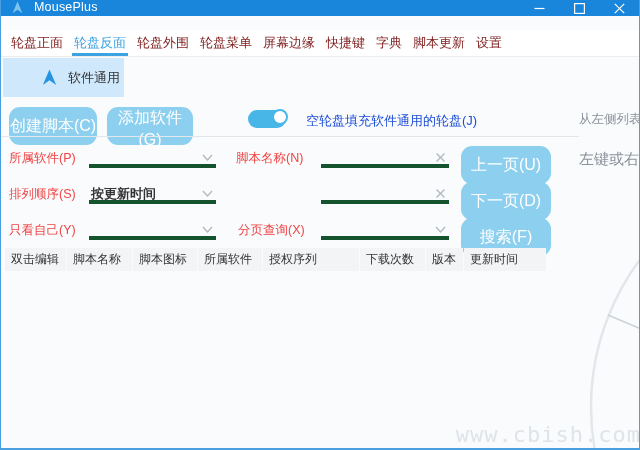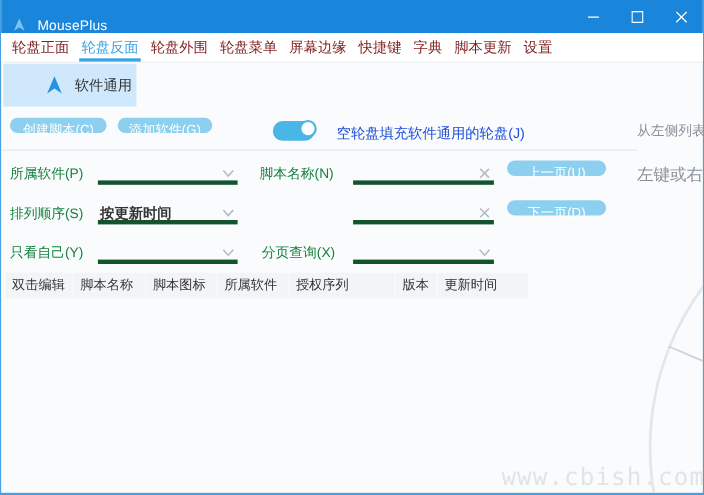--- a/index.html
+++ b/index.html
@@ -4,22 +4,22 @@
 <style>
   * { margin:0; padding:0; box-sizing:border-box; }
   html,body { width:640px; height:450px; overflow:hidden; background:#fff;
               font-family:"Liberation Sans","DejaVu Sans",sans-serif; }
   .window { position:relative; width:640px; height:450px; overflow:hidden;
             background:#fafbfd;
             border-left:1px solid #4a9fe0; border-right:1px solid #4a9fe0;
             border-bottom:2px solid #4a9fe0; }
 
   
-  .titlebar { position:absolute; left:0; top:0; right:0; height:30px;
-              background:#1a86db; display:flex; align-items:flex-end; }
+  .titlebar { position:absolute; left:0; top:0; right:0; height:16px;
+              background:#1a86db; display:flex; align-items:flex-start; }
   .app-icon { width:15px; height:15px; margin-left:9px; flex:0 0 auto; }
   .title-text { color:#fff; font-size:12.5px; margin-left:9px; letter-spacing:.2px; }
   .win-controls { margin-left:auto; display:flex; height:100%; }
   .win-btn { width:40px; height:100%; display:flex; align-items:center;
              justify-content:center; cursor:default; }
 
   
   .menubar { position:absolute; left:0; top:30px; right:0; height:27px;
              background:#fff; border-bottom:1px solid #ecedef;
              display:flex; align-items:center; gap:7px; padding-left:8px; }
@@ -38,38 +38,38 @@
                font-family:"DejaVu Sans Mono",monospace; font-size:22px;
                letter-spacing:1px; color:#dfe4e9; white-space:nowrap; }
 
   
   .soft-tab { position:absolute; left:2px; top:58px; width:121px; height:39px;
               background:#cfe8fb; display:flex; align-items:center;padding-left:24px; }
   .soft-tab .arrow { width:19px; height:19px; margin-left:13px; }
   .soft-tab .lbl { font-size:13px; color:#333; margin-left:9px; }
 
   
-  .pill-btn { position:absolute; height:14px; border:none; border-radius:11px;
-              background:#8dcfee; color:#fff; font-size:12px; text-align:center;
+  .pill-btn { position:absolute; height:38px; border:none; border-radius:11px;
+              background:#8dcfee; color:#fff; font-size:16px; text-align:center;
               line-height:22px; font-family:inherit; cursor:pointer; padding:0; }
   #btn-create { left:8px;  top:107px; width:88px; }
   #btn-add    { left:106px; top:107px; width:86px; }
   .toggle { position:absolute; left:247px; top:110px; width:38px; height:18px;
             border-radius:9px; background:#49b6e8; cursor:pointer; }
   .toggle .knob { position:absolute; right:-2px; top:-1px; width:16px; height:16px;
             border-radius:50%; background:#fff; border:2px solid #49b6e8; }
   .toggle-label { position:absolute; left:293px; top:112px; font-size:13px; color:#1d4ed8;
             white-space:nowrap;margin-left:12px; }
   .right-hint-top { position:absolute; left:578px; top:111px; font-size:12.5px;
             color:#8a9199; white-space:nowrap; }
   .toolbar-sep { position:absolute; left:0; top:136px; width:578px; height:1px;
             background:#e3e6ea; }
 
   
-  .f-label { position:absolute; font-size:12.5px; color:#15803d; white-space:nowrap; }
+  .f-label { position:absolute; font-size:12.5px; color:#ef4444; white-space:nowrap; }
   .f-field { position:absolute; height:22px; border-bottom:4px solid #14532d; }
   .f-field .val { position:absolute; left:2px; top:3px; font-size:13px;
                   color:#333; font-weight:600; white-space:nowrap; }
   .f-icon { position:absolute; right:2px; top:5px; width:13px; height:13px;
             cursor:pointer; }
   .col1 { left:88px;  width:127px; }
   .col2 { left:320px; width:128px; }
   .row-btn { width:90px; left:460px; }
   .right-hint-r1 { position:absolute; left:578px; top:150px; font-size:15px;
             color:#8a9199; white-space:nowrap;font-family:Liberation Mono, monospace; }
@@ -187,24 +187,26 @@
         <polyline points="2,4 6.5,9 11,4" fill="none" stroke="#b3bac1" stroke-width="1.4"></polyline>
       </svg>
   </div>
   <span class="f-label" style="left:237px; top:222px;">分页查询(X)</span>
   <div class="f-field col2" style="top:218px;">
     <span class="val"></span>
     <svg class="f-icon" viewBox="0 0 13 13">
         <polyline points="2,4 6.5,9 11,4" fill="none" stroke="#b3bac1" stroke-width="1.4"></polyline>
       </svg>
   </div>
+  <button class="pill-btn row-btn" style="top:218px;">搜索(F)</button>
 
   <div class="thead">
     <div class="th c0">双击编辑</div>
     <div class="th c1">脚本名称</div>
     <div class="th c2">脚本图标</div>
     <div class="th c3">所属软件</div>
     <div class="th c4">授权序列</div>
+    <div class="th c5">下载次数</div>
     <div class="th c6">版本</div>
     <div class="th c7">更新时间</div>
   </div>
 
 </div>
 
 </body></html>

